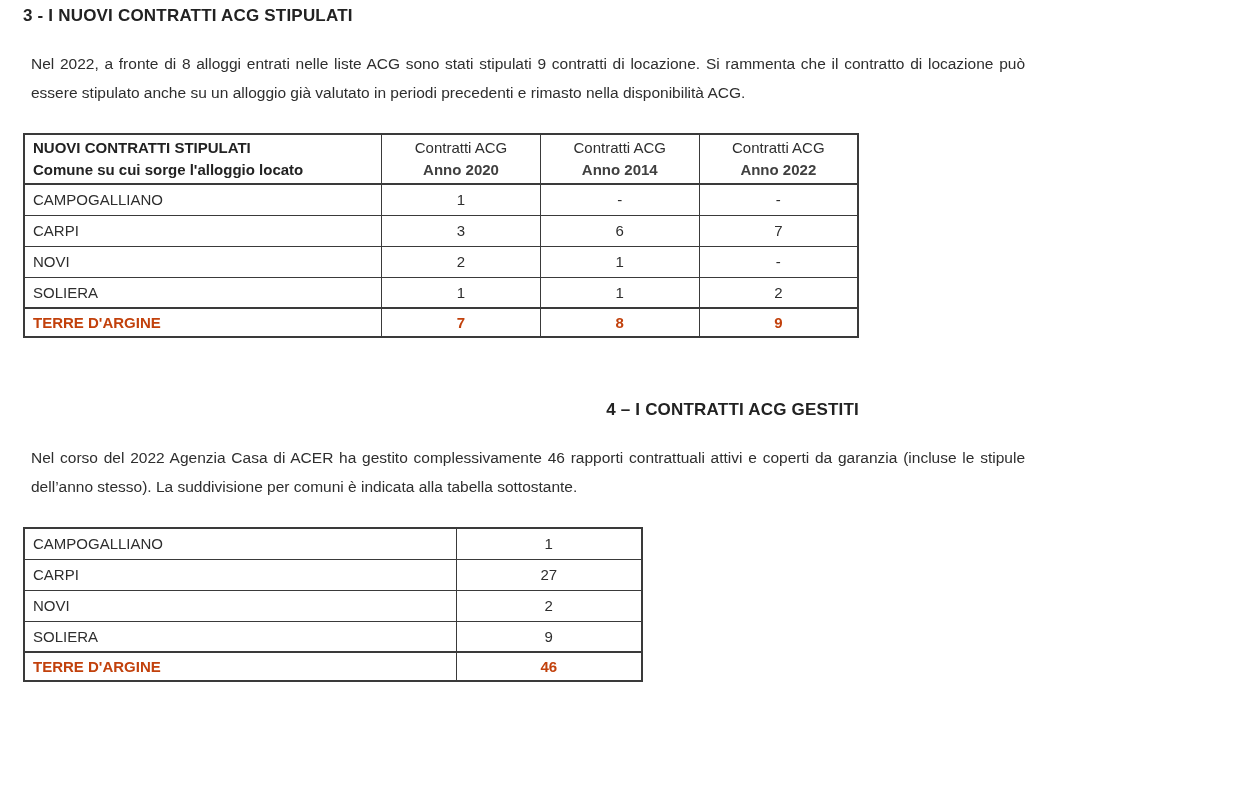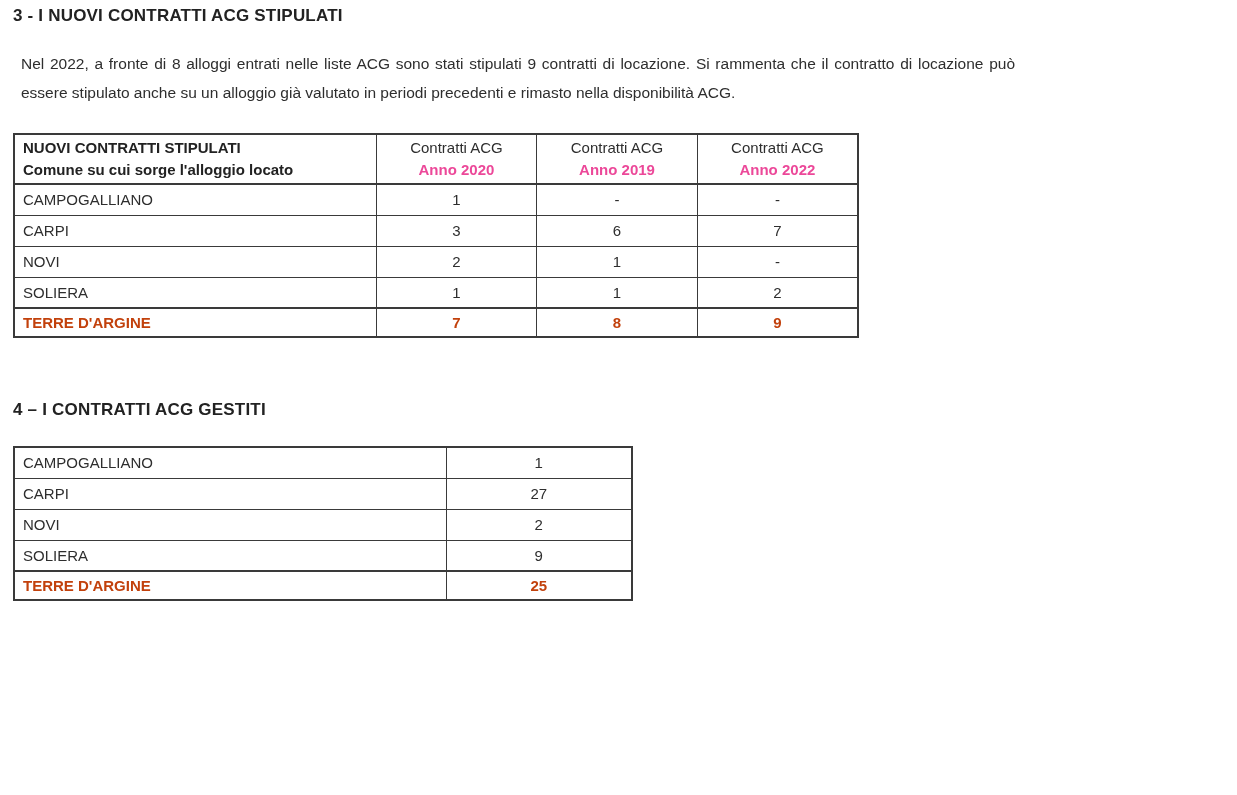--- a/index.html
+++ b/index.html
@@ -6,30 +6,30 @@
   html, body {
     margin: 0; padding: 0;
     width: 1237px; height: 795px;
     background: #ffffff;
     font-family: "Liberation Sans", sans-serif;
     color: #2e2e2e;
     overflow: hidden;
   }
   .page {
     width: 1089px; height: 795px;
-    padding: 6px 230px 0 13px;
+    padding: 6px 230px 0 23px;
   }
   .section-heading {
     font-size: 17px;
     font-weight: bold;
     color: #222222;
     margin: 0;
     letter-spacing: 0.2px;
   }
-  .section-heading.second { margin-top: 62px; }
+  .section-heading.second { margin-top: 62px; text-align: right; }
   .body-paragraph {
     margin: 23px 0 0 8px;
     width: 994px;
     font-size: 15.5px;
     line-height: 29px;
     text-align: justify;
     color: #2e2e2e;
   }
   table.doc-table {
     border-collapse: collapse;
@@ -53,21 +53,21 @@
     line-height: 22px;
     height: 48px;
     color: #222222;
   }
   tr.header-row th.value-head {
     text-align: center;
     font-weight: normal;
     line-height: 22px;
     height: 48px;
   }
-  tr.header-row th.value-head .bold-line { font-weight: bold; color: #ec4899; }
+  tr.header-row th.value-head .bold-line { font-weight: bold; color: #404040; }
   tr.data-row td { height: 31px; }
   td.comune-cell { text-align: left; }
   td.value-cell { text-align: center; }
   tr.total-row td {
     border-top-width: 2px;
     font-weight: bold;
     color: #c2410c;
     height: 29px;
   }
   
@@ -98,21 +98,21 @@
       <th class="comune-head">
         <span>NUOVI CONTRATTI STIPULATI</span><br>
         <span>Comune su cui sorge l'alloggio locato</span>
       </th>
       <th class="value-head">
         <span>Contratti ACG</span><br>
         <span class="bold-line">Anno 2020</span>
       </th>
       <th class="value-head">
         <span>Contratti ACG</span><br>
-        <span class="bold-line">Anno 2019</span>
+        <span class="bold-line">Anno 2014</span>
       </th>
       <th class="value-head">
         <span>Contratti ACG</span><br>
         <span class="bold-line">Anno 2022</span>
       </th>
     </tr>
     <tr class="data-row">
       <td class="comune-cell">CAMPOGALLIANO</td>
       <td class="value-cell">1</td>
       <td class="value-cell">-</td>
@@ -140,20 +140,21 @@
       <td class="comune-cell">TERRE D'ARGINE</td>
       <td class="value-cell">7</td>
       <td class="value-cell">8</td>
       <td class="value-cell">9</td>
     </tr>
   </tbody>
     </table>
 
   <h1 class="section-heading second">4 – I CONTRATTI ACG GESTITI</h1>
 
+  <p class="body-paragraph">Nel corso del 2022 Agenzia Casa di ACER ha gestito complessivamente 46 rapporti contrattuali attivi e coperti da garanzia (incluse le stipule dell’anno stesso). La suddivisione per comuni è indicata alla tabella sottostante.</p>
 
   <table class="doc-table t2">
     <colgroup>
       <col class="c-comune">
         <col class="c-value">
     </colgroup>
     <tbody>
     <tr class="data-row">
       <td class="comune-cell">CAMPOGALLIANO</td>
       <td class="value-cell">1</td>
@@ -165,18 +166,18 @@
     <tr class="data-row">
       <td class="comune-cell">NOVI</td>
       <td class="value-cell">2</td>
     </tr>
     <tr class="data-row">
       <td class="comune-cell">SOLIERA</td>
       <td class="value-cell">9</td>
     </tr>
     <tr class="total-row">
       <td class="comune-cell">TERRE D'ARGINE</td>
-      <td class="value-cell">25</td>
+      <td class="value-cell">46</td>
     </tr>
   </tbody>
     </table>
 
 </div>
 
 </body></html>

